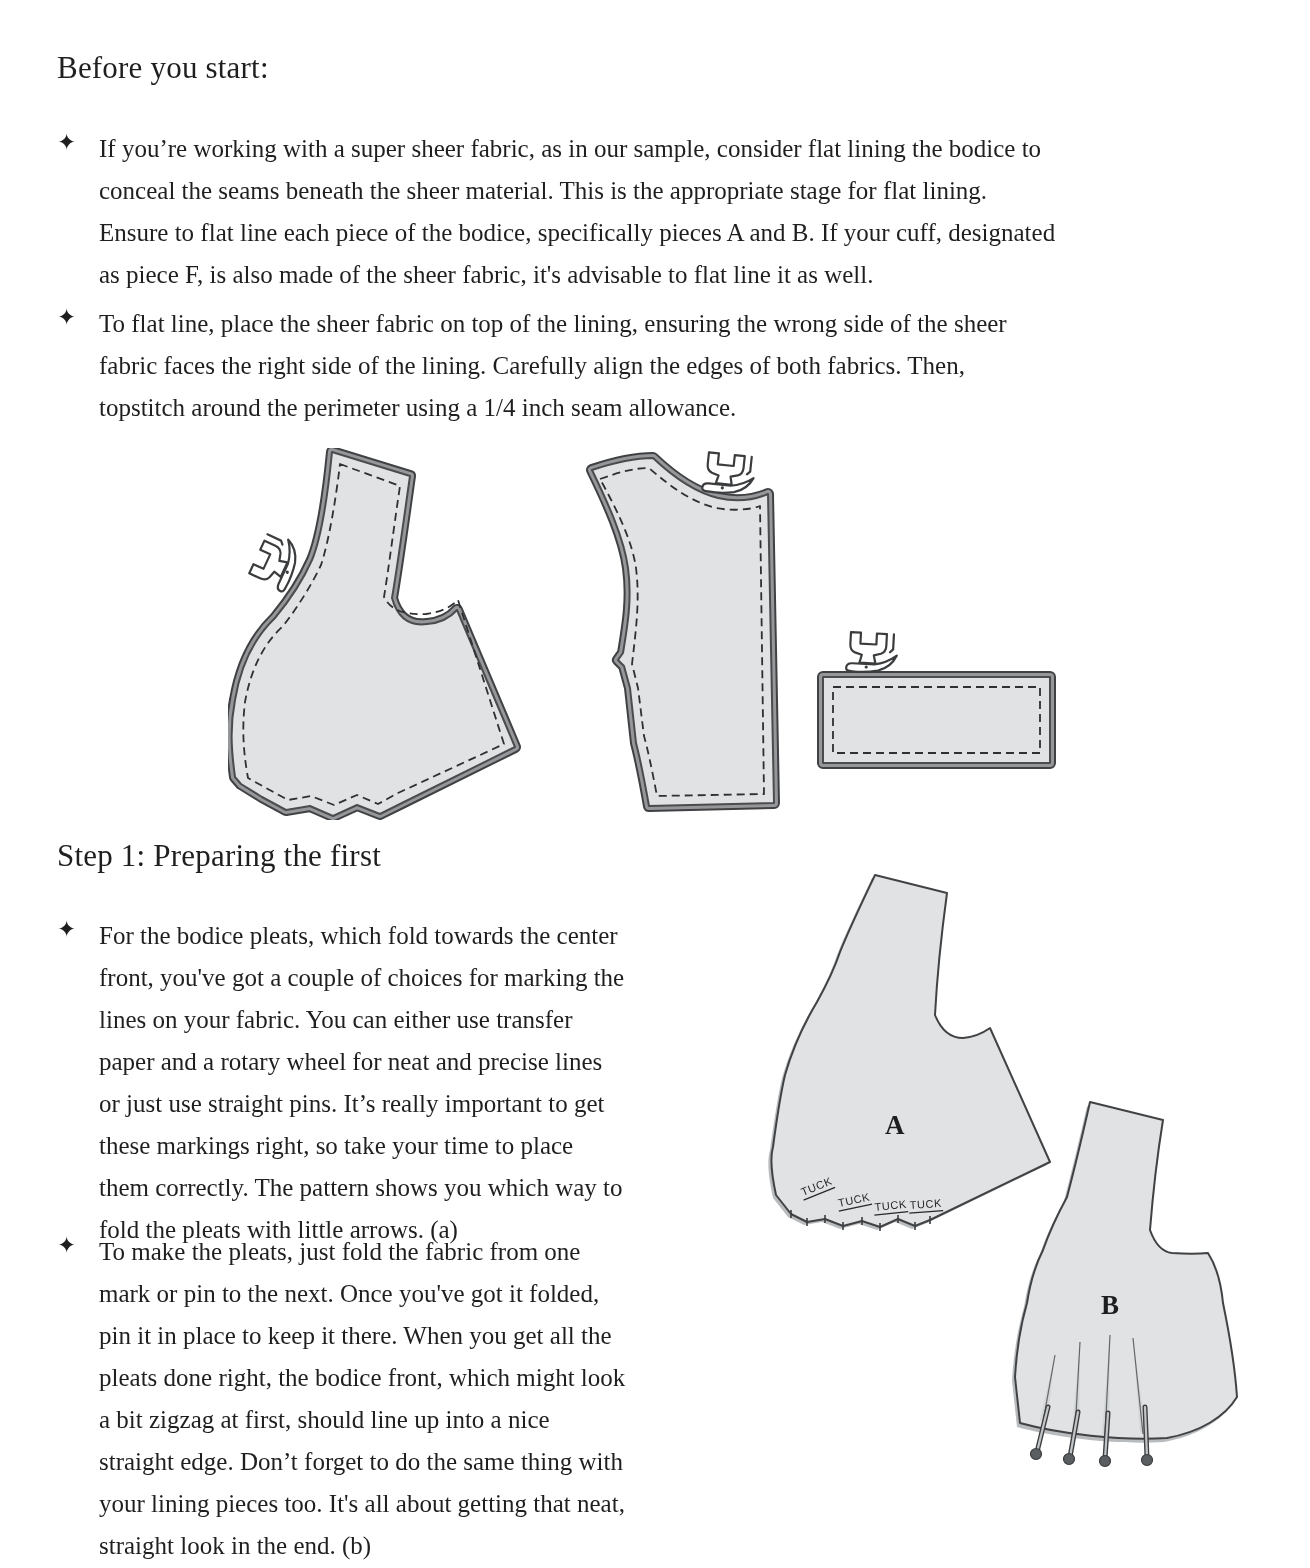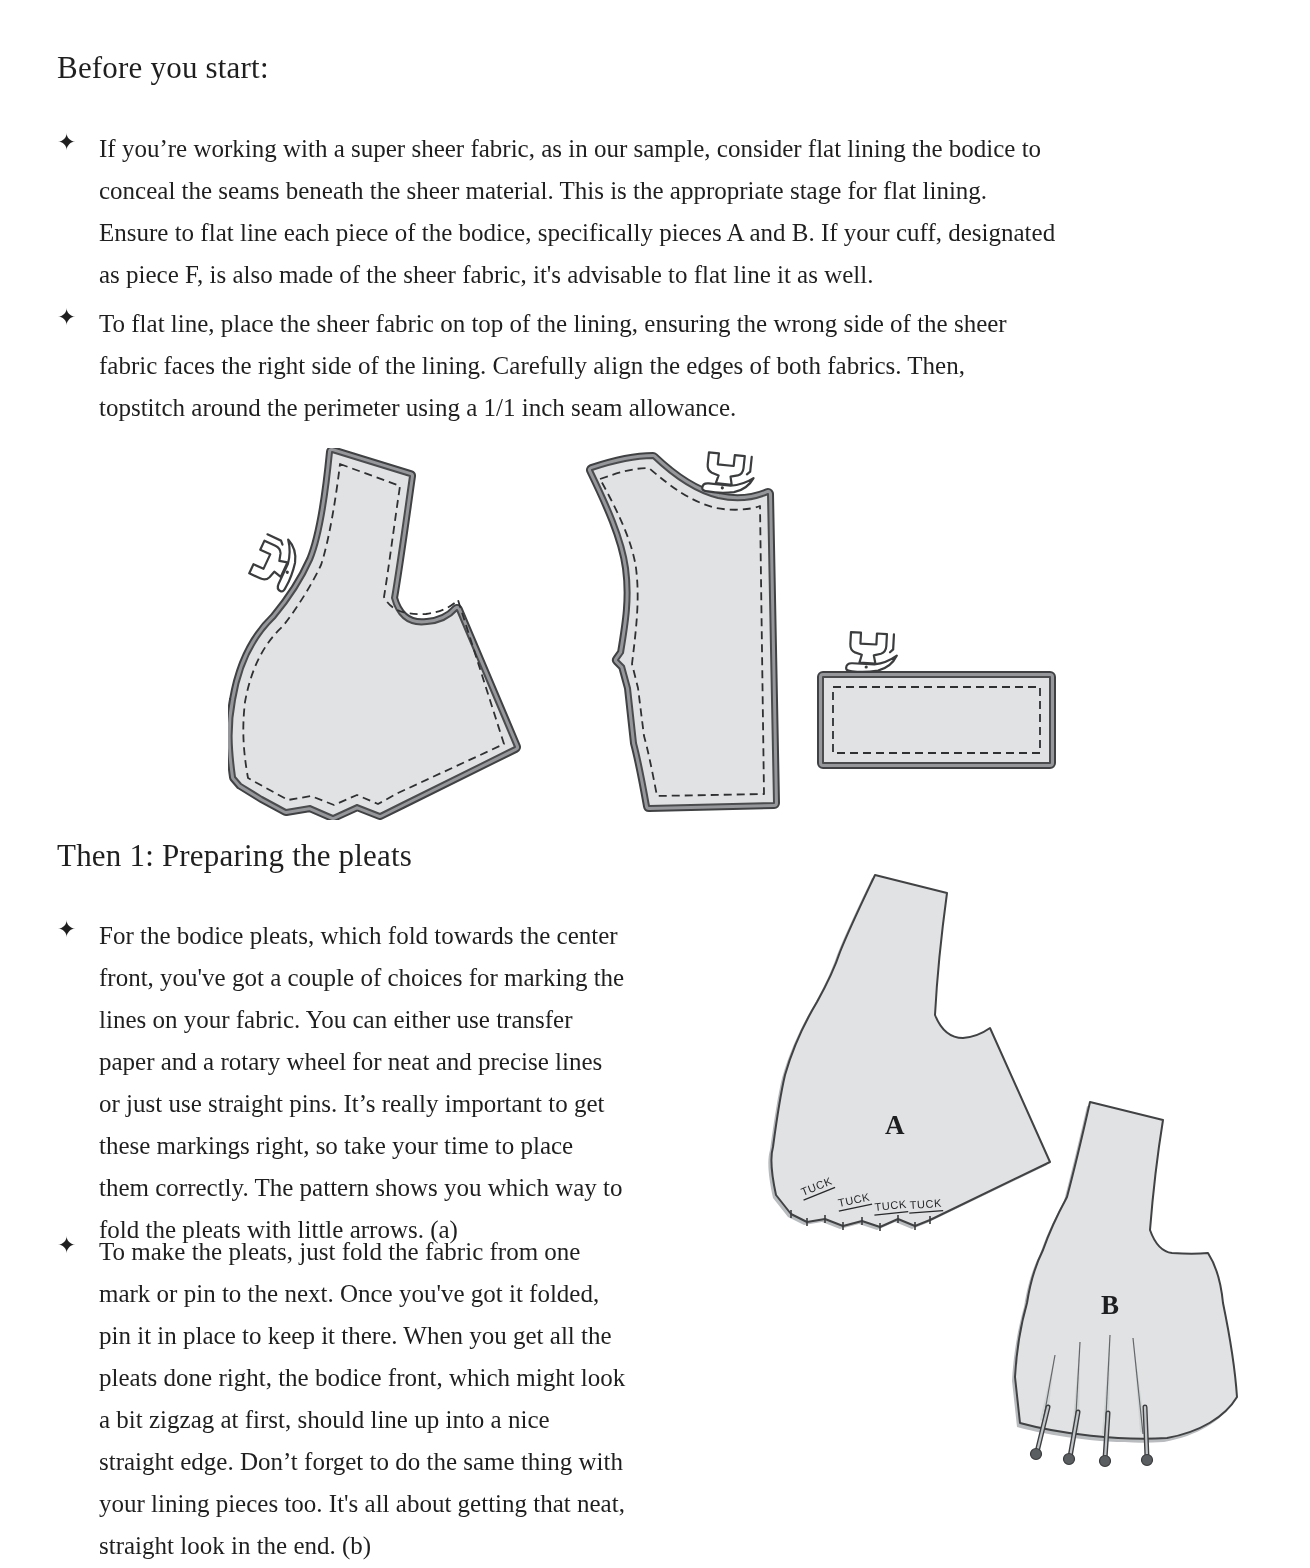--- a/index.html
+++ b/index.html
@@ -42,21 +42,21 @@
     <p class="txt">If you’re working with a super sheer fabric, as in our sample, consider flat lining the bodice to
 conceal the seams beneath the sheer material. This is the appropriate stage for flat lining.
 Ensure to flat line each piece of the bodice, specifically pieces A and B. If your cuff, designated
 as piece F, is also made of the sheer fabric, it's advisable to flat line it as well.</p>
   </div>
 
   <div class="bullet" style="left:55px;top:303px;width:1215px;">
     <span class="star">✦</span>
     <p class="txt">To flat line, place the sheer fabric on top of the lining, ensuring the wrong side of the sheer
 fabric faces the right side of the lining. Carefully align the edges of both fabrics. Then,
-topstitch around the perimeter using a 1/1 inch seam allowance.</p>
+topstitch around the perimeter using a 1/4 inch seam allowance.</p>
   </div>
 
   <svg class="fig" style="left:228px;top:448px;" width="830" height="372" viewBox="0 0 830 372">
     <defs>
       <g id="pfoot">
         <path class="pfoot-part" d="M3,0 V12 Q3,18 8,20 L15,22 L13,30 H29 L27,22 L34,20 Q39,18 39,12 V0 H29 V11 H13 V0 Z"></path>
         <path class="pfoot-line" d="M46,0 V15 L43,18"></path>
         <path class="pfoot-part" d="M0,36 Q0,31 6,31 H28 Q40,29 50,21 Q45,33 32,37 Q18,40 6,39 Q0,39 0,36 Z"></path>
         <circle cx="20" cy="34" r="1.6" fill="#3a3c3e"></circle>
       </g>
@@ -80,21 +80,21 @@
 
     <g>
       <path class="band-dark" d="M595,229 H822 V315 H595 Z"></path>
       <path class="band" d="M595,229 H822 V315 H595 Z"></path>
       <path class="fab" d="M595,229 H822 V315 H595 Z" fill="#e0e2e4"></path>
       <path class="stitch" d="M605,239 H812 V305 H605 Z"></path>
       <use href="#pfoot" transform="translate(620,184) rotate(3)"></use>
     </g>
   </svg>
 
-  <h2 class="sec-heading" style="left:57px;top:838px;">Then 1: Preparing the pleats</h2>
+  <h2 class="sec-heading" style="left:57px;top:838px;">Step 1: Preparing the first</h2>
 
   <div class="bullet" style="left:55px;top:915px;width:705px;">
     <span class="star">✦</span>
     <p class="txt">For the bodice pleats, which fold towards the center
 front, you've got a couple of choices for marking the
 lines on your fabric. You can either use transfer
 paper and a rotary wheel for neat and precise lines
 or just use straight pins. It’s really important to get
 these markings right, so take your time to place
 them correctly. The pattern shows you which way to

